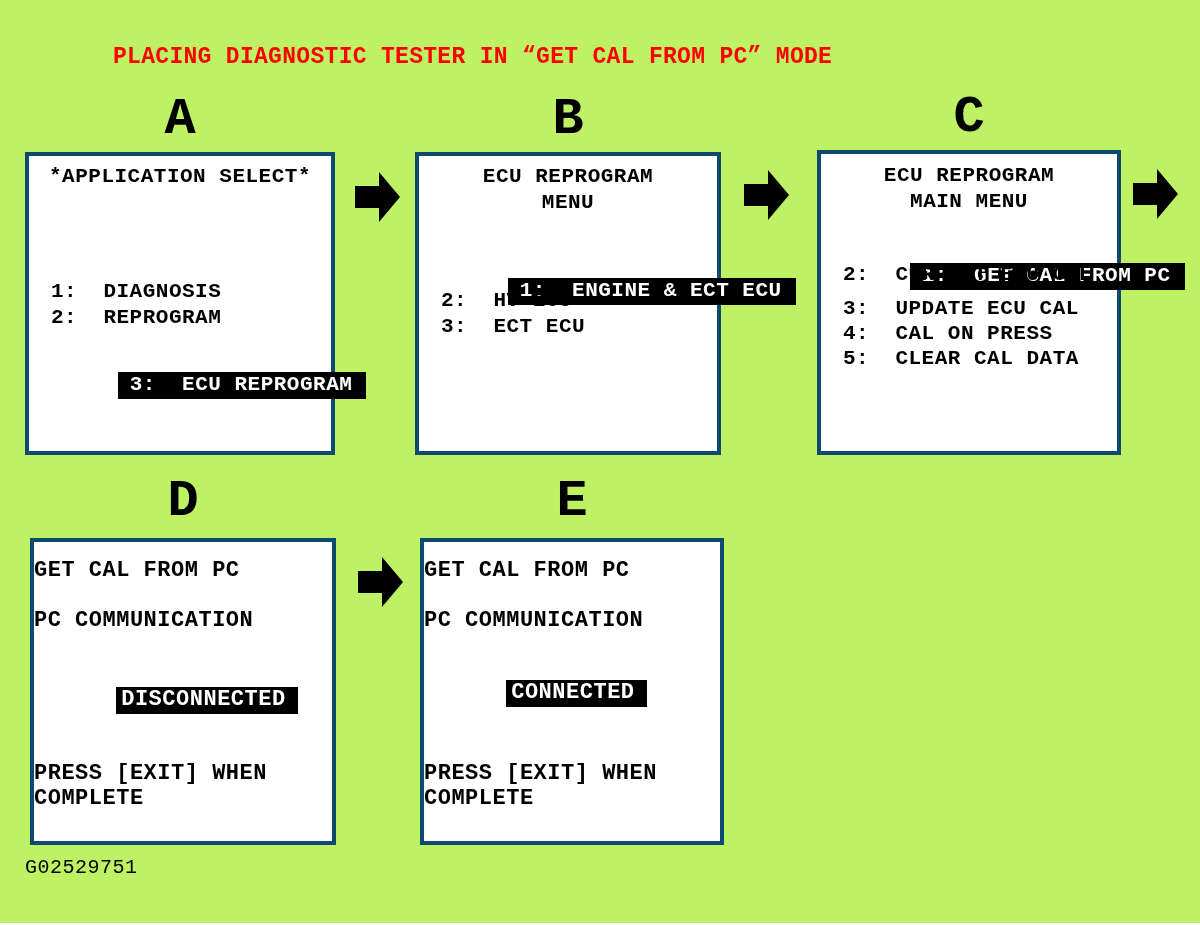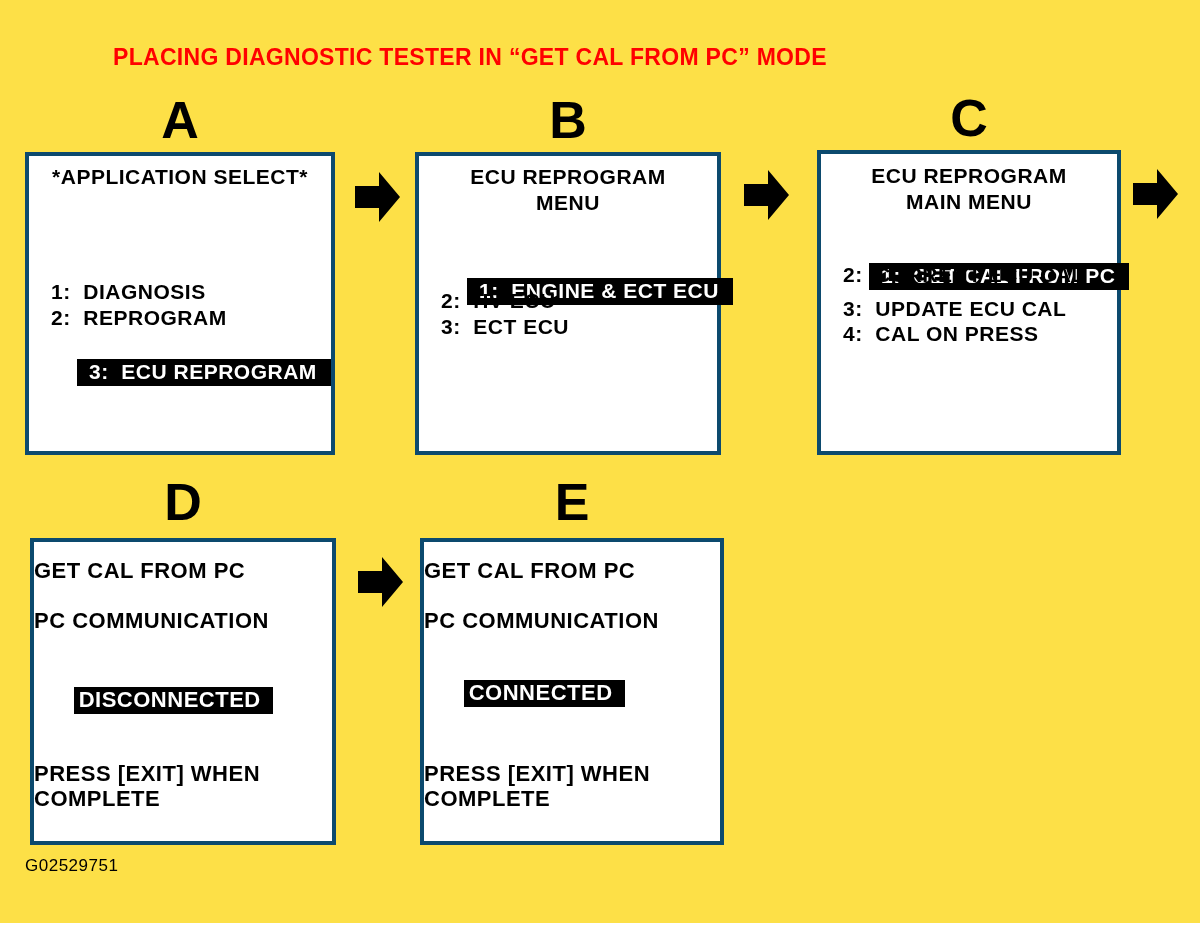--- a/index.html
+++ b/index.html
@@ -1,21 +1,21 @@
 <!DOCTYPE html>
 <html><head>
 <meta charset="utf-8">
 <style>
   html, body { margin: 0; padding: 0; background: #ffffff; }
   .canvas {
     position: relative;
     width: 1200px;
     height: 923px;
-    background: #fde047;
-    font-family: Liberation Sans, sans-serif;
+    background: #bef264;
+    font-family: Liberation Mono, monospace;
     color: #000000;
     overflow: hidden;
   }
 
   .fig-title {
     position: absolute;
     left: 113px;
     top: 44px;
     font-size: 23px;
     font-weight: bold;
@@ -91,42 +91,42 @@
   .flow-arrow { position: absolute; width: 46px; height: 52px; }
   #arrow-ab    { left: 355px;  top: 171px; }
   #arrow-bc    { left: 744px;  top: 169px; }
   #arrow-c-out { left: 1133px; top: 168px; }
   #arrow-de    { left: 358px;  top: 556px; }
 
   .fig-id {
     position: absolute;
     left: 25px;
     top: 856px;
-    font-size: 17px;
+    font-size: 20px;
     font-weight: normal;
     letter-spacing: 0.5px;
     color: #000000;
   }
 </style>
 </head>
 <body>
 
 <div class="canvas">
 
   <div class="fig-title">PLACING DIAGNOSTIC TESTER IN “GET CAL FROM PC” MODE</div>
 
   <div class="screen-label" id="label-a">A</div>
   <div class="screen-label" id="label-b">B</div>
   <div class="screen-label" id="label-c">C</div>
 
   <div class="screen" id="screen-a">
     <div class="heading" style="top:10px">*APPLICATION SELECT*</div>
     <div class="menu-row" style="top:125px">1:  DIAGNOSIS</div>
     <div class="menu-row" style="top:151px">2:  REPROGRAM</div>
-    <div class="menu-row sel" style="top:181px">
+    <div class="menu-row sel" style="top:194px">
       <span class="hl">3:  ECU REPROGRAM</span>
     </div>
   </div>
 
   <div class="screen" id="screen-b">
     <div class="heading" style="top:10px">ECU REPROGRAM</div>
     <div class="heading" style="top:36px">MENU</div>
     <div class="menu-row sel" style="top:100px">
       <span class="hl">1:  ENGINE &amp; ECT ECU</span>
     </div>
@@ -136,20 +136,21 @@
 
   <div class="screen" id="screen-c">
     <div class="heading" style="top:11px">ECU REPROGRAM</div>
     <div class="heading" style="top:37px">MAIN MENU</div>
     <div class="menu-row sel" style="top:87px">
       <span class="hl">1:  GET CAL FROM PC</span>
     </div>
     <div class="menu-row" style="top:110px">2:  CURRENT ECU CAL</div>
     <div class="menu-row" style="top:144px">3:  UPDATE ECU CAL</div>
     <div class="menu-row" style="top:169px">4:  CAL ON PRESS</div>
+    <div class="menu-row" style="top:194px">5:  CLEAR CAL DATA</div>
   </div>
 
   <div class="screen-label" id="label-d">D</div>
   <div class="screen-label" id="label-e">E</div>
 
   <div class="screen" id="screen-d">
     <div class="center-row" style="top:17px">GET CAL FROM PC</div>
     <div class="center-row" style="top:67px">PC COMMUNICATION</div>
     <div class="center-row" style="top:121px">
       <span class="hl">DISCONNECTED</span>

